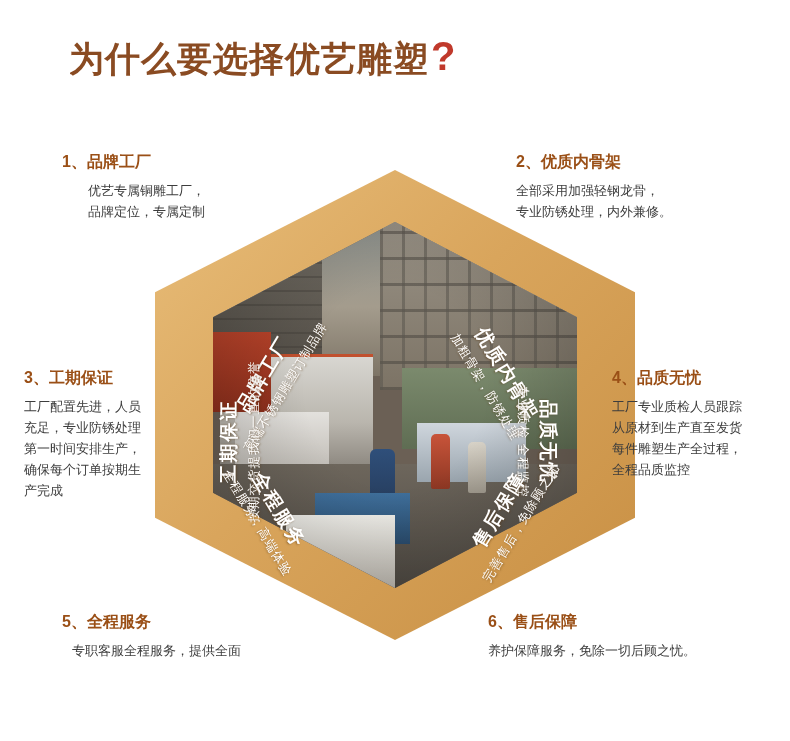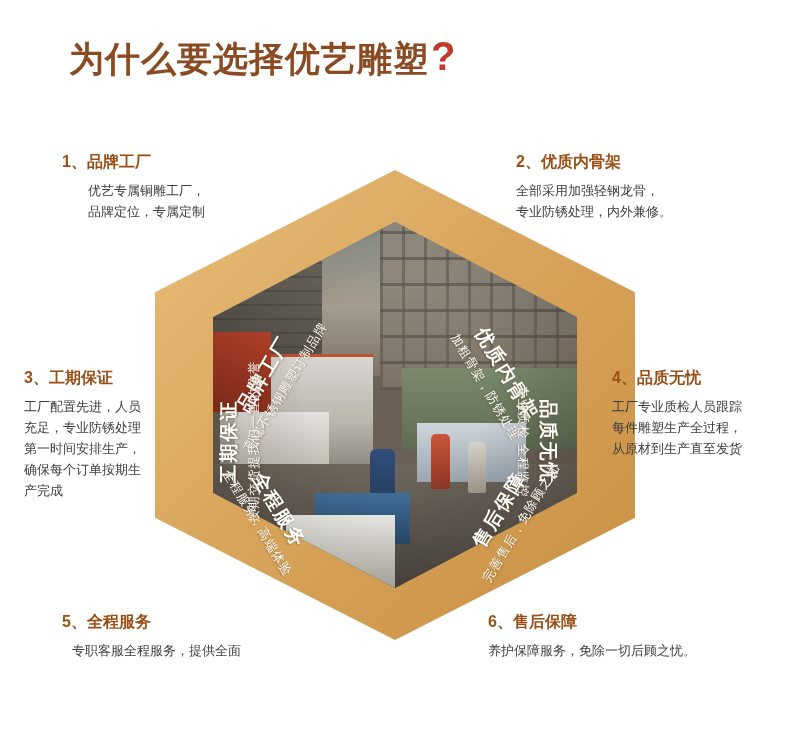--- a/index.html
+++ b/index.html
@@ -281,22 +281,23 @@
     <span class="f-line">第一时间安排生产，</span>
     <span class="f-line">确保每个订单按期生</span>
     <span class="f-line">产完成</span>
   </div>
 </div>
 
 <div class="feature" id="feat-4">
   <div class="f-head">4、品质无忧</div>
   <div class="f-body">
     <span class="f-line">工厂专业质检人员跟踪</span>
+    <span class="f-line">从原材到生产直至发货</span>
     <span class="f-line">每件雕塑生产全过程，</span>
-    <span class="f-line">从原材到生产直至发货</span>
+    <span class="f-line">全程品质监控</span>
   </div>
 </div>
 
 <div class="feature" id="feat-5">
   <div class="f-head">5、全程服务</div>
   <div class="f-body">
     <span class="f-line">专职客服全程服务，提供全面</span>
   </div>
 </div>
 

